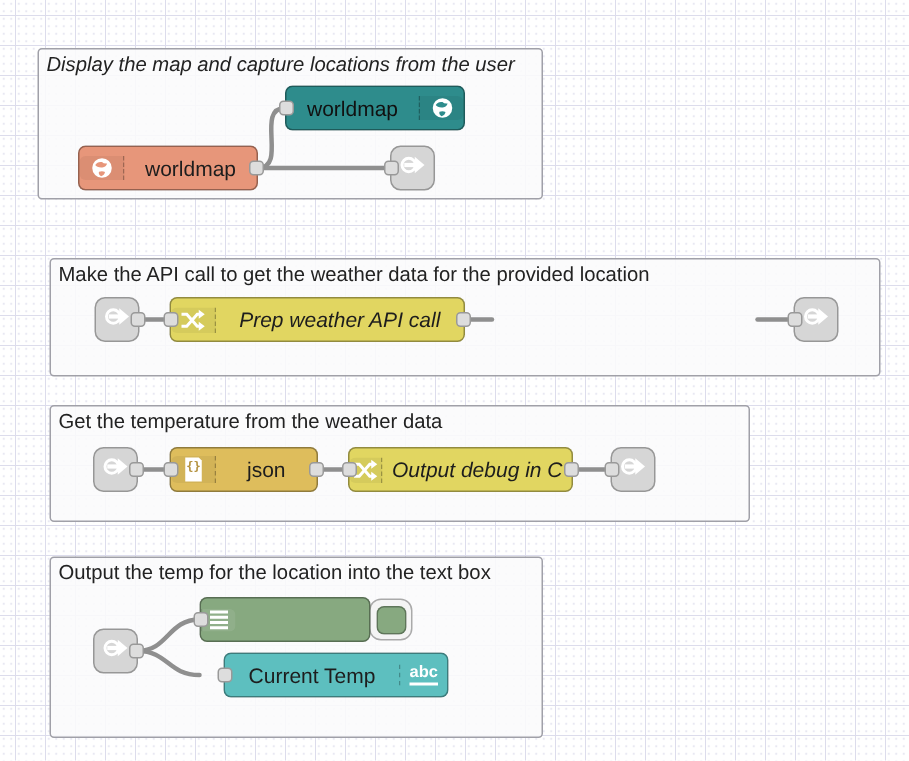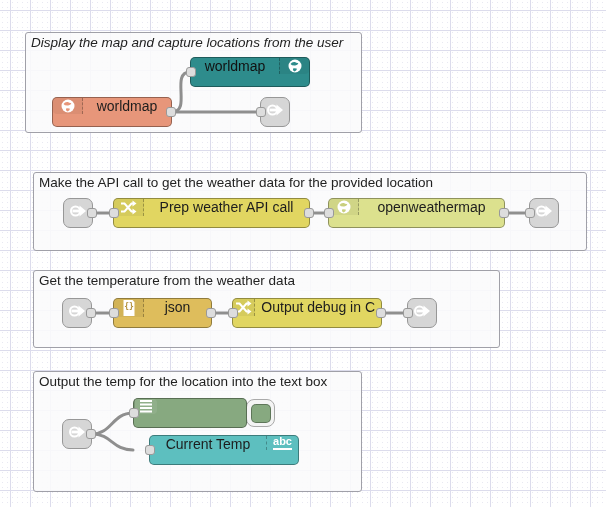--- a/index.html
+++ b/index.html
@@ -18,27 +18,27 @@
     position:absolute;border:1.5px solid #a0a0a8;border-radius:3px;
     background:rgba(250,250,252,0.88);box-sizing:border-box;
   }
   .group-title{
     position:absolute;top:2px;left:5px;font-size:13.5px;color:#222;
     white-space:nowrap;
   }
   .node{
     position:absolute;height:30px;box-sizing:border-box;
     border:1px solid rgba(0,0,0,0.35);border-radius:5px;
-    display:flex;align-items:flex-start;color:#1d1d1d;font-size:14px;
+    display:flex;align-items:center;color:#1d1d1d;font-size:14px;
   }
   .node .label{
     flex:1;display:flex;align-items:center;justify-content:center;
     white-space:nowrap;padding:0 6px;
   }
-  .node .label.italic{}
+  .node .label.italic{font-style:italic;}
   .icon-box{
     width:30px;display:flex;align-items:center;justify-content:center;
     background:rgba(0,0,0,0.05);box-sizing:border-box;
   }
   .icon-box.left{border-right:1px dashed rgba(0,0,0,0.28);border-radius:4px 0 0 4px;}
   .icon-box.right{border-left:1px dashed rgba(0,0,0,0.28);border-radius:0 4px 4px 0;}
   .icon-box.plain{background:transparent;}
   .link-node{
     position:absolute;width:30px;height:30px;box-sizing:border-box;
     background:#d6d6d6;border:1px solid #979797;border-radius:7px;
@@ -165,32 +165,20 @@
         <path d="M1 4.5 h3.5 l7 8 h2" stroke="#ffffff" stroke-width="2" fill="none"></path>
         <path d="M1 12.5 h3.5 l7 -8 h2" stroke="#ffffff" stroke-width="2" fill="none"></path>
         <polygon points="12.5,1.5 16.5,4.5 12.5,7.5" fill="#ffffff"></polygon>
         <polygon points="12.5,9.5 16.5,12.5 12.5,15.5" fill="#ffffff"></polygon>
       </svg>
     </div>
     <div class="label italic">Prep weather API call</div>
     <div class="port out"></div>
   </div>
 
-  <div class="node n-owm" style="left:328px;top:198px;width:177px;">
-    <div class="port in"></div>
-    <div class="icon-box left">
-      <svg width="16" height="16" viewBox="0 0 16 16">
-        <circle cx="8" cy="8" r="6.5" fill="#ffffff"></circle>
-        <path d="M3.5 6 Q5 3.5 8 4 q1 1.2 3.4 1 q-0.6 2.4 -3.2 2.6 Q4.6 7.8 3.5 6 Z" fill="#c9cf7e"></path>
-        <path d="M6 10.5 q2.2 -0.8 4 0.2 q-0.4 2.2 -2.6 2.8 q-2 -1.2 -1.4 -3 Z" fill="#c9cf7e"></path>
-      </svg>
-    </div>
-    <div class="label italic">openweathermap</div>
-    <div class="port out"></div>
-  </div>
 
   <div class="link-node" style="left:529px;top:198px;">
     <div class="port in"></div>
     <span>
       <svg width="18" height="18" viewBox="0 0 18 18">
         <circle cx="6.5" cy="9" r="4.5" fill="none" stroke="#ffffff" stroke-width="2"></circle>
         <rect x="3.5" y="7.6" width="8.5" height="2.8" fill="#ffffff"></rect>
         <polygon points="10.5,3.5 17,9 10.5,14.5" fill="#ffffff"></polygon>
       </svg>
     </span>

